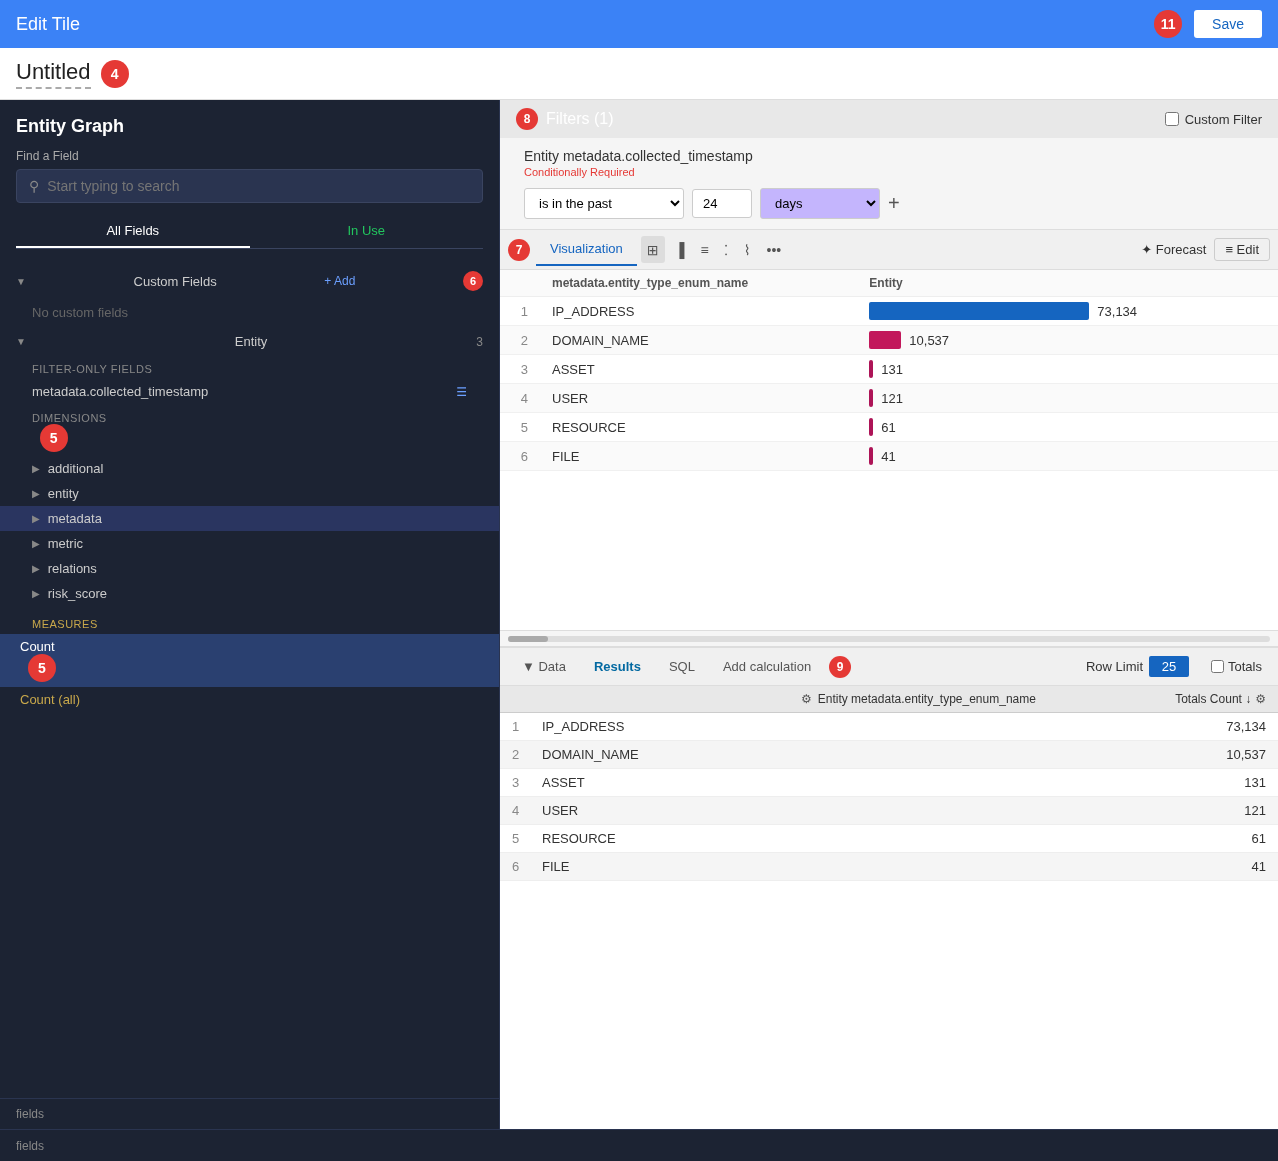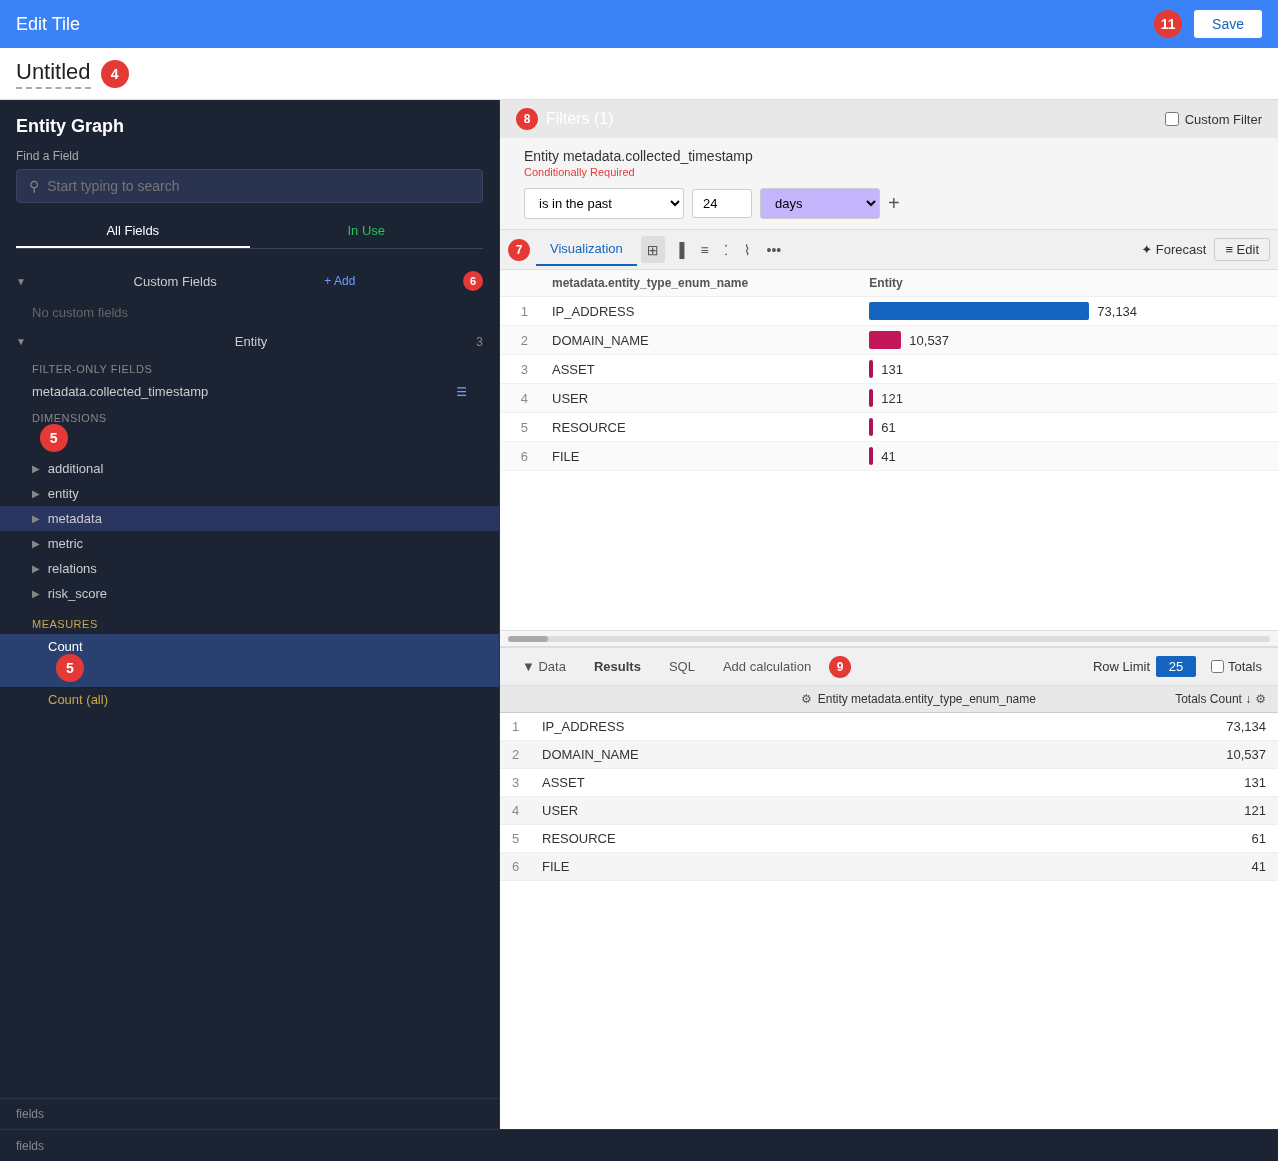--- a/index.html
+++ b/index.html
@@ -43,21 +43,21 @@
     .section-header .arrow { font-size: 10px; color: #888; }
     .section-header .add-btn { color: #6b9fff; font-size: 12px; }
     .section-count { color: #888; font-size: 12px; }
     .no-custom { color: #666; font-size: 13px; padding: 8px 32px; }
     .subsection-label { font-size: 11px; color: #888; padding: 8px 32px 4px; letter-spacing: 0.5px; }
     .field-item { display: flex; align-items: center; padding: 5px 32px; font-size: 13px; color: #ccc; cursor: pointer; }
     .field-item.highlighted { background: #2a3560; }
     .field-item .filter-icon { margin-left: auto; color: #6b9fff; font-size: 12px; }
     .field-item .arrow { margin-right: 8px; color: #888; font-size: 10px; }
     .measure-label { font-size: 11px; color: #c8a84b; padding: 12px 32px 4px; letter-spacing: 0.5px; }
-    .measure-item { padding: 5px 48px; font-size: 13px; cursor: pointer; }
+    .measure-item { padding: 5px 20px; font-size: 13px; cursor: pointer; }
     .measure-item.active { background: #2a4070; color: #fff; }
     .measure-item.inactive { color: #c8a84b; }
 
     
     .left-panel-footer { padding: 8px 16px; border-top: 1px solid #2a3450; font-size: 12px; color: #888; }
 
     
     .right-panel { flex: 1; background: #fff; display: flex; flex-direction: column; overflow: hidden; }
 
     
@@ -102,21 +102,21 @@
 
     
     .scroll-area { background: #f5f5f5; height: 16px; display: flex; align-items: center; padding: 0 8px; border-top: 1px solid #ddd; }
     .scroll-track { flex: 1; height: 6px; background: #ddd; border-radius: 3px; }
     .scroll-thumb { width: 40px; height: 6px; background: #aaa; border-radius: 3px; }
 
     
     .bottom-panel { background: #fff; border-top: 2px solid #ddd; }
     .bottom-tabs { display: flex; align-items: center; background: #f0f0f0; padding: 10px 8px; height: 38px; border-bottom: 1px solid #ddd; }
     .bottom-tab { padding: 6px 14px; font-size: 13px; color: #555; cursor: pointer; }
-    .bottom-tab.active { font-weight: bold; color: #404040; }
+    .bottom-tab.active { font-weight: bold; color: #0369a1; }
     .bottom-tab.data-tab { display: flex; align-items: center; gap: 4px; }
     .add-calc-btn { font-size: 13px; color: #555; cursor: pointer; background: none; border: none; padding: 6px 14px; }
     .row-limit-wrap { margin-left: auto; display: flex; align-items: center; gap: 6px; font-size: 13px; color: #333; }
     .row-limit-input { width: 40px; background: #1565c0; color: #fff; border: none; padding: 3px 6px; border-radius: 2px; font-size: 13px; text-align: center; }
     .totals-wrap { display: flex; align-items: center; gap: 4px; font-size: 13px; color: #333; }
 
     
     .bottom-badge { background: #e53935; color: #fff; border-radius: 50%; width: 22px; height: 22px; display: flex; align-items: center; justify-content: center; font-weight: bold; font-size: 12px; }
     .results-header-row { display: flex; background: #e8e8e8; border-bottom: 1px solid #ccc; }
     .results-header-cell { padding: 6px 12px; font-size: 12px; color: #333; display: flex; align-items: center; gap: 4px; }
@@ -366,21 +366,21 @@
       <div class="bottom-tabs">
         <div class="bottom-tab data-tab">▼ Data</div>
         <div class="bottom-tab active">Results</div>
         <div class="bottom-tab">SQL</div>
         <button class="add-calc-btn">Add calculation</button>
         <div class="bottom-badge" style="margin-left:4px;">9</div>
         <div class="row-limit-wrap">
           <span>Row Limit</span>
           <input class="row-limit-input" type="text" value="25" style="">
         </div>
-        <div class="totals-wrap" style="margin-left:15px; margin-right:8px;">
+        <div class="totals-wrap" style="margin-left:22px; margin-right:8px;">
           <input type="checkbox" style="">
           <span>Totals</span>
         </div>
       </div>
 
       <div class="results-header-row">
         <div class="results-header-cell" style="width:30px;"></div>
         <div class="results-header-cell" style="flex:1; display:flex; align-items:center; gap:6px;">
           <span class="gear-icon">⚙</span>
           <span>Entity metadata.entity_type_enum_name</span>

